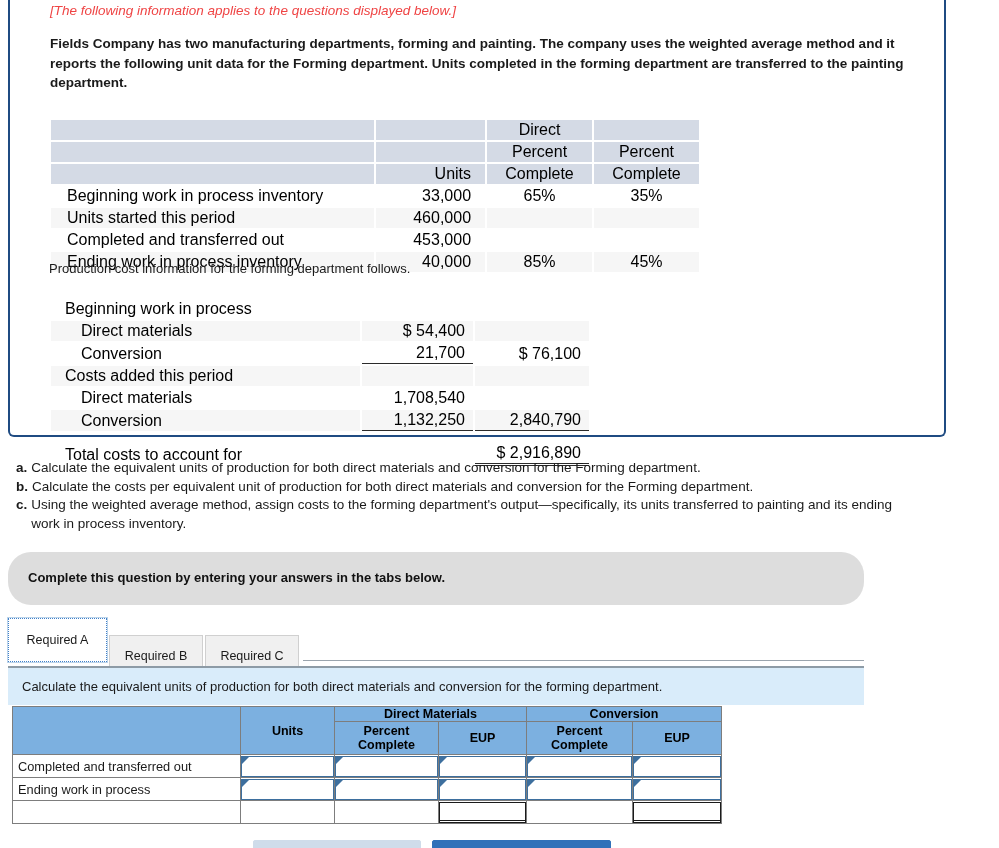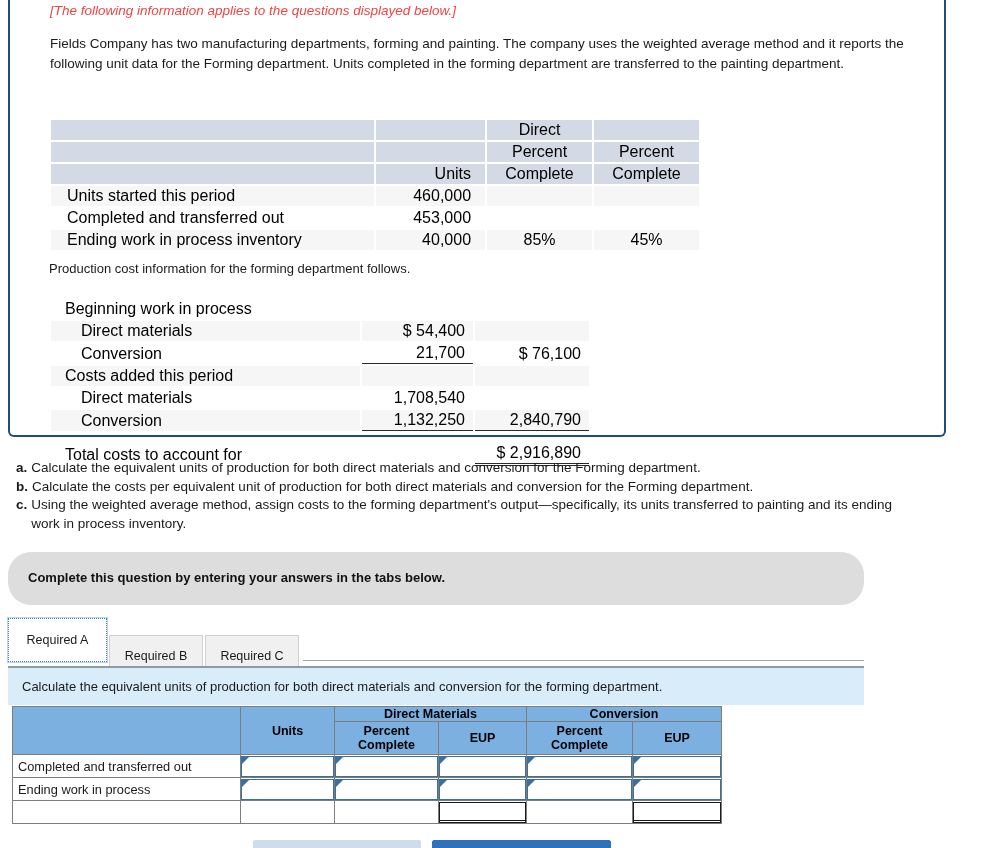--- a/index.html
+++ b/index.html
@@ -40,20 +40,21 @@
     margin: 0 0 14px 0;
     color: #ef4444;
   }
 
   .intro-para {
     font-size: 13.5px;
     line-height: 19.5px;
     margin: 0;
     color: #1a1a1a;
     max-width: 855px;
+    font-weight: bold;
   }
 
   .mono-note {
     font-size: 13px;
     line-height: 19px;
     margin: 0;
     color: #1a1a1a;
   }
 
   
@@ -330,20 +331,26 @@
       <td class="hdr-cell">Percent</td>
       <td class="hdr-cell">Percent</td>
     </tr>
     <tr>
       <td class="hdr-blank"></td>
       <td class="hdr-cell num">Units</td>
       <td class="hdr-cell">Complete</td>
       <td class="hdr-cell">Complete</td>
     </tr>
 
+    <tr>
+      <td class="lbl">Beginning work in process inventory</td>
+      <td class="num">33,000</td>
+      <td class="pct">65%</td>
+      <td class="pct">35%</td>
+    </tr>
     <tr class="alt">
       <td class="lbl">Units started this period</td>
       <td class="num">460,000</td>
       <td class="pct"></td>
       <td class="pct"></td>
     </tr>
     <tr>
       <td class="lbl">Completed and transferred out</td>
       <td class="num">453,000</td>
       <td class="pct"></td>

